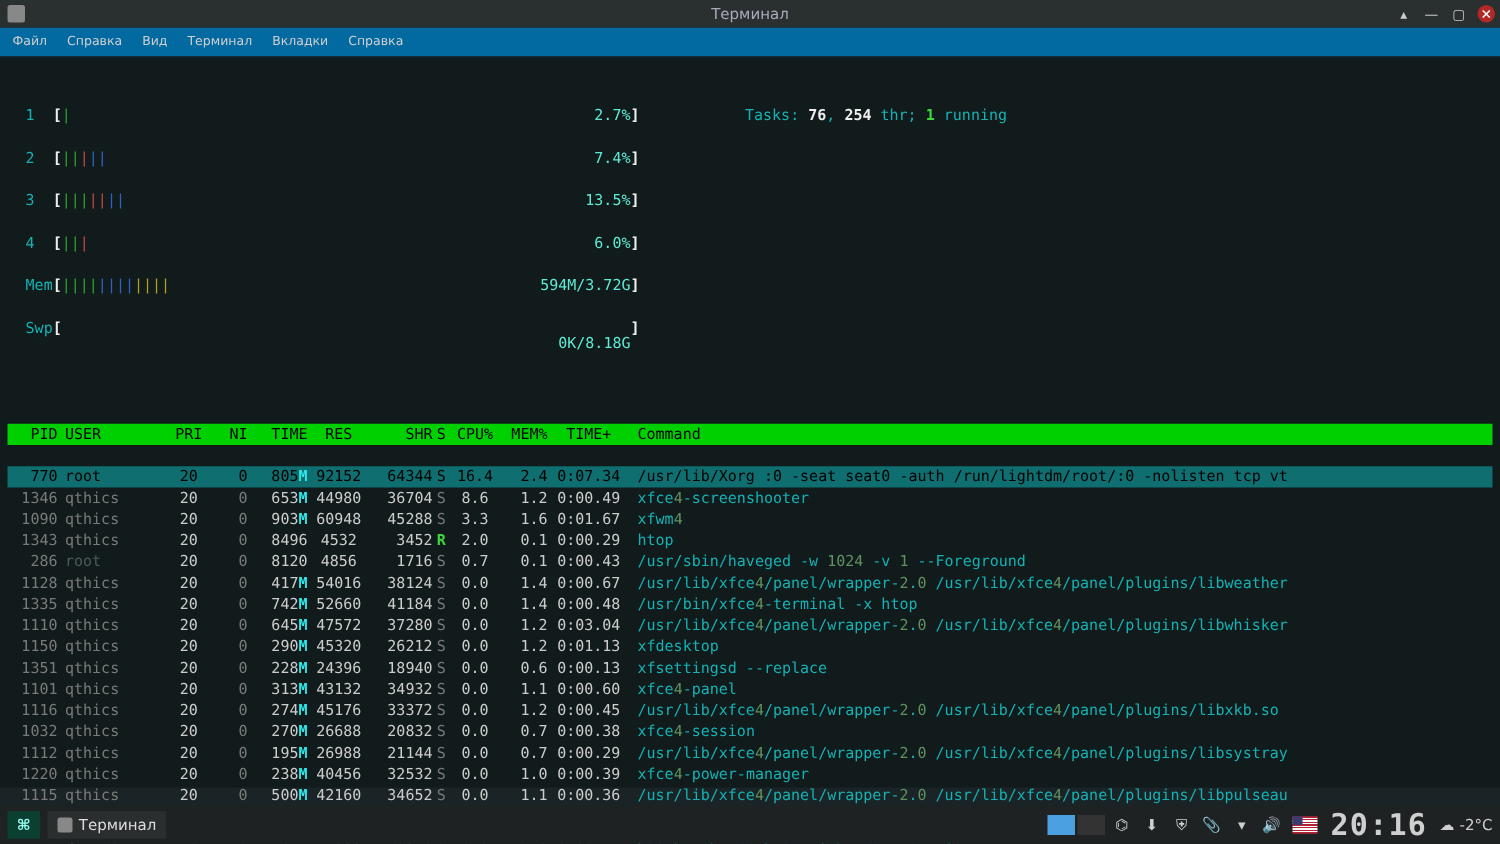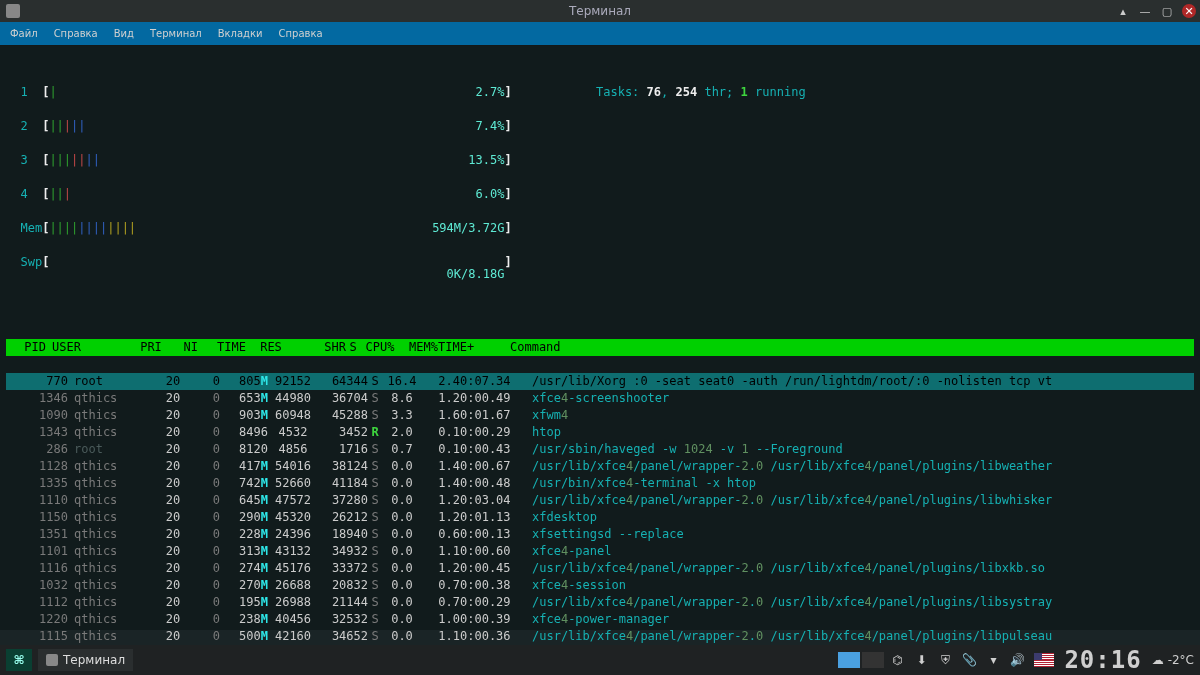--- a/index.html
+++ b/index.html
@@ -98,32 +98,32 @@
   .mem-bar span.y { color:#b0a020; }
   
   .colhdr {
     background: #00d000;
     color: #000;
     display: block;
     height: 17px;
   }
   
   .plist { }
-  .prow { display:block; height:17px;padding-left:22px; }
+  .prow { display:block; height:17px; }
   .c-pid { display:inline-block; width:40px; text-align:right; }
   .c-user{ display:inline-block; width:88px; padding-left:6px; }
   .c-pri { display:inline-block; width:34px; text-align:center; }
   .c-ni  { display:inline-block; width:30px; text-align:right; }
   .c-virt{ display:inline-block; width:48px; text-align:right; }
   .c-res { display:inline-block; width:50px; text-align:center; }
   .c-shr { display:inline-block; width:50px; text-align:right; }
   .c-s   { display:inline-block; width:14px; text-align:center; }
   .c-cpu { display:inline-block; width:40px; text-align:center; }
   .c-mem { display:inline-block; width:38px; text-align:right; }
-  .c-time{ display:inline-block; width:70px; text-align:left; padding-right:4px;}
+  .c-time{ display:inline-block; width:70px; text-align:center; padding-right:4px;}
   .c-cmd { display:inline-block; padding-left:2px; }
   .c-virt .u { color: #2ee6e8; font-weight: bold; }
   
   .taskbar {
     position: absolute;
     bottom: 0; left: 0; right: 0;
     height: 30px;
     background: #1f2223;
     display: flex;
     align-items: center;

